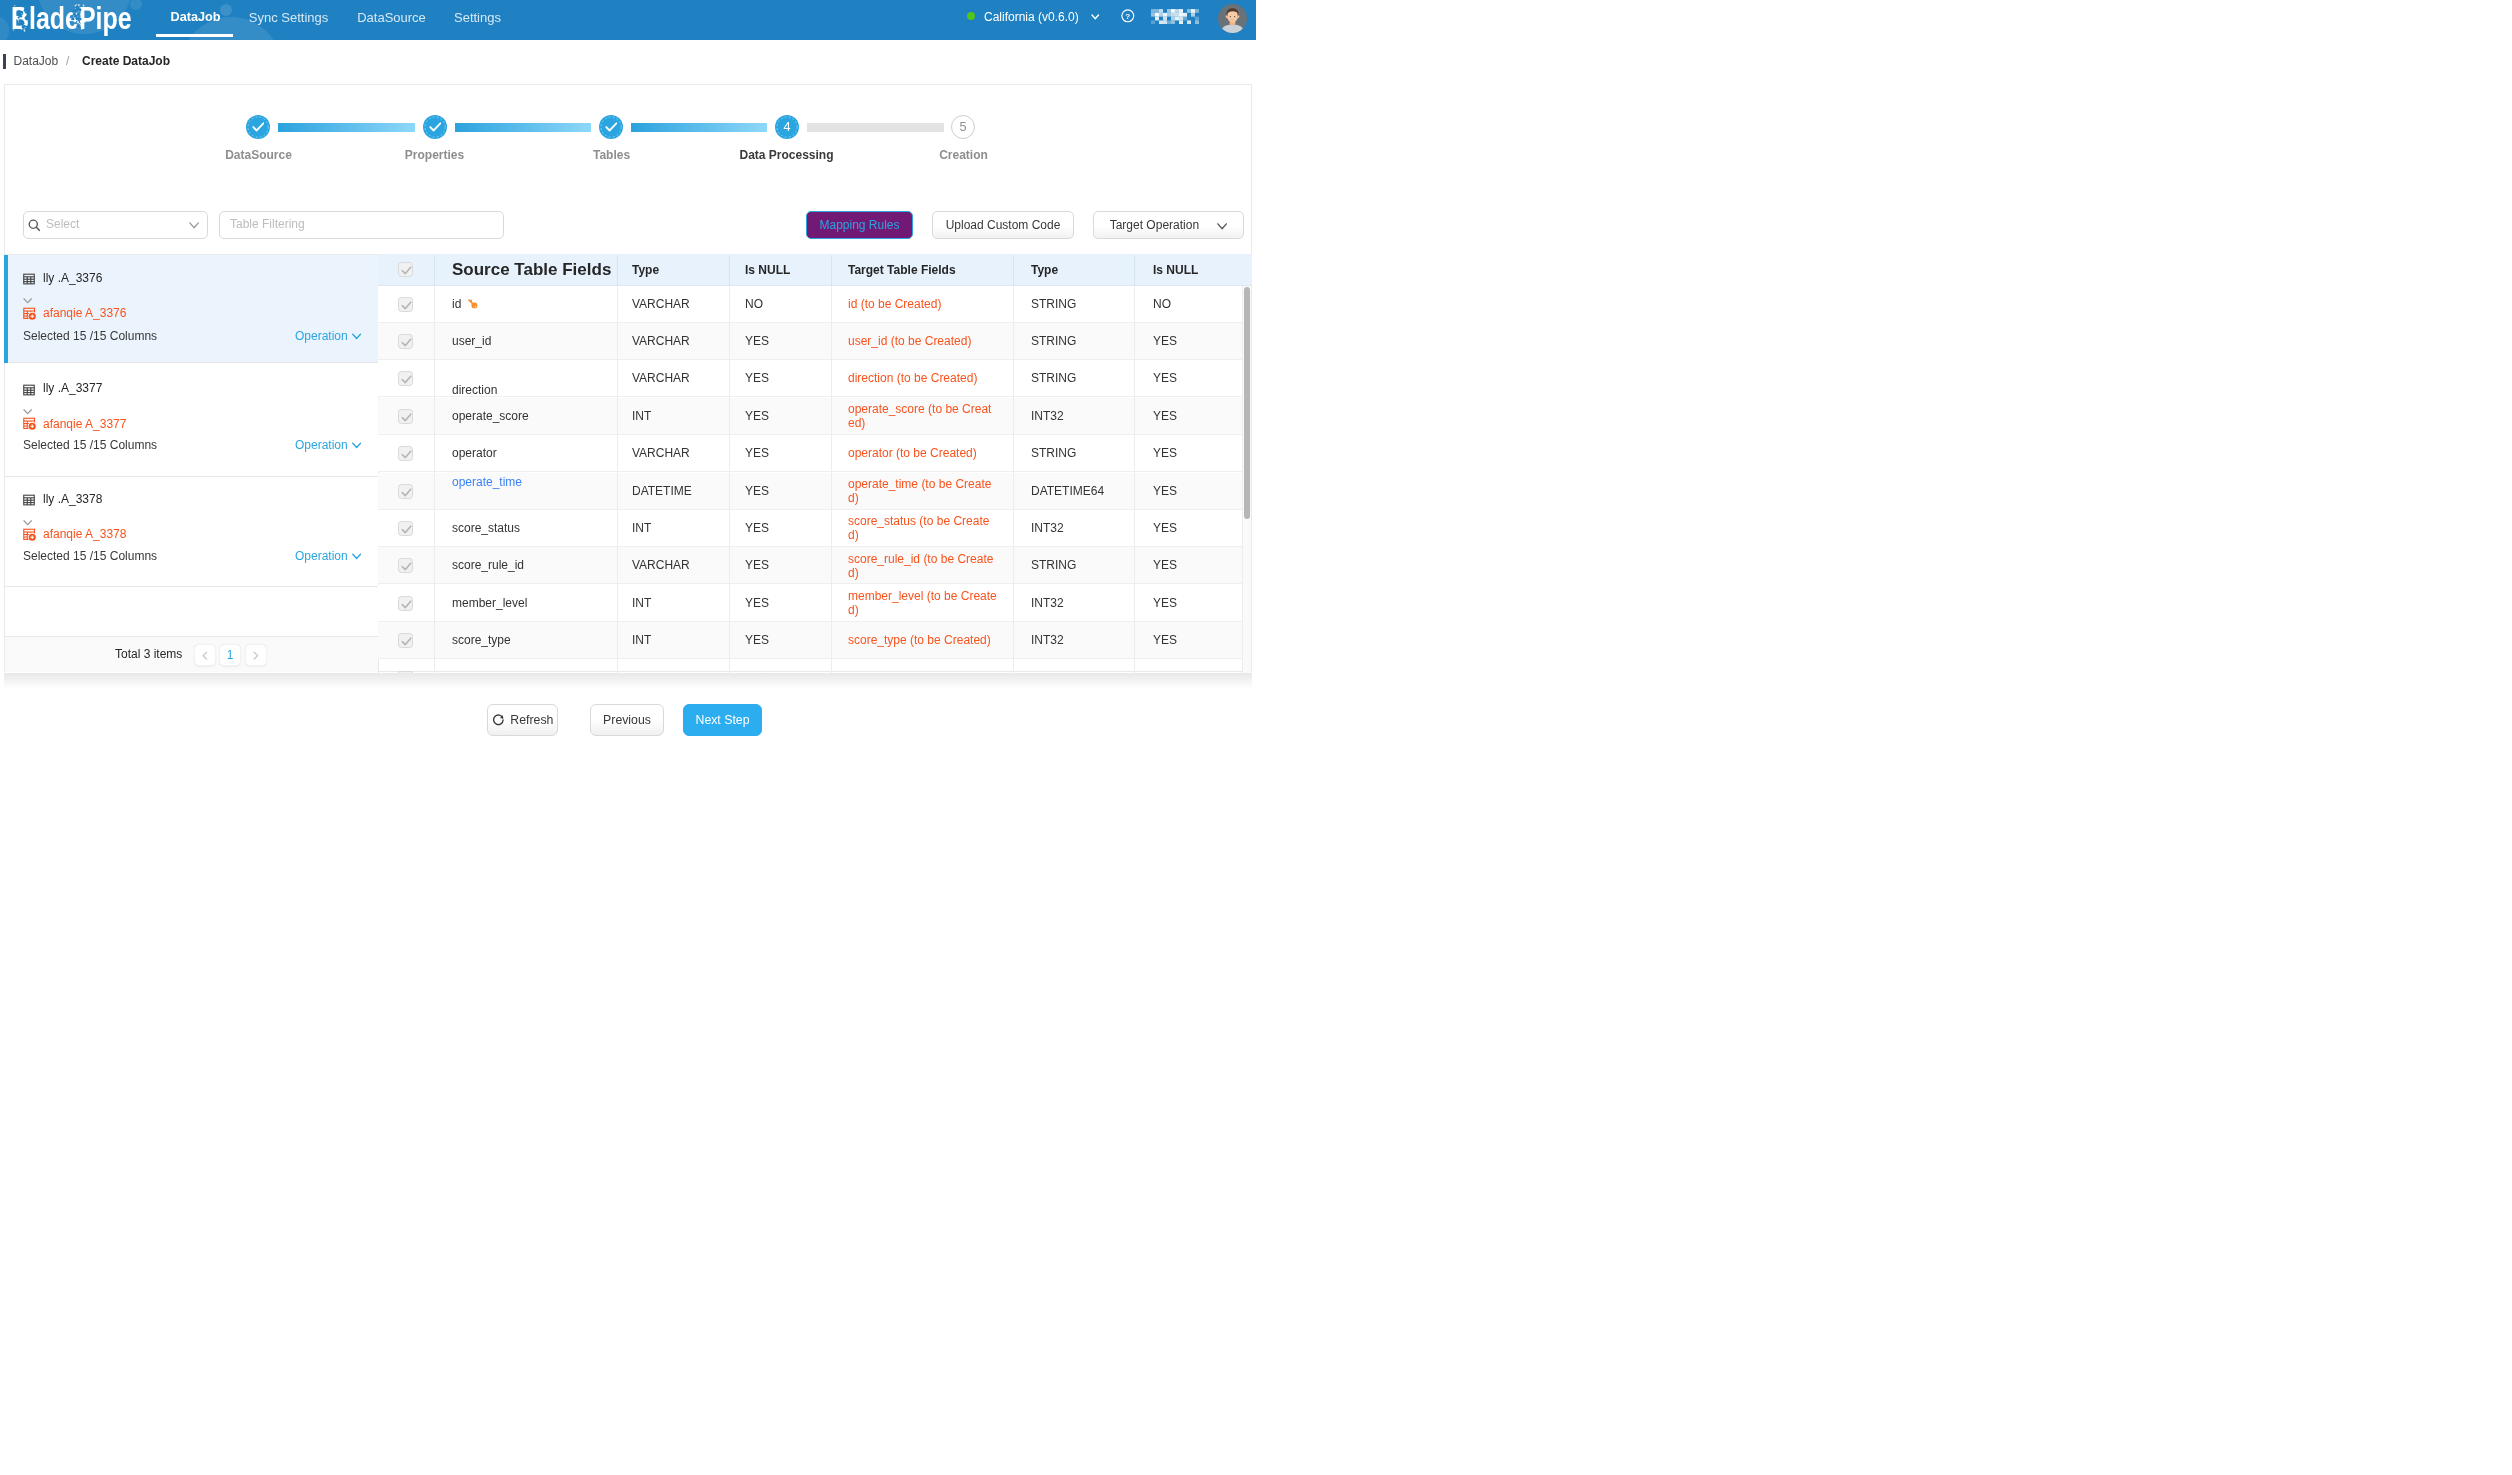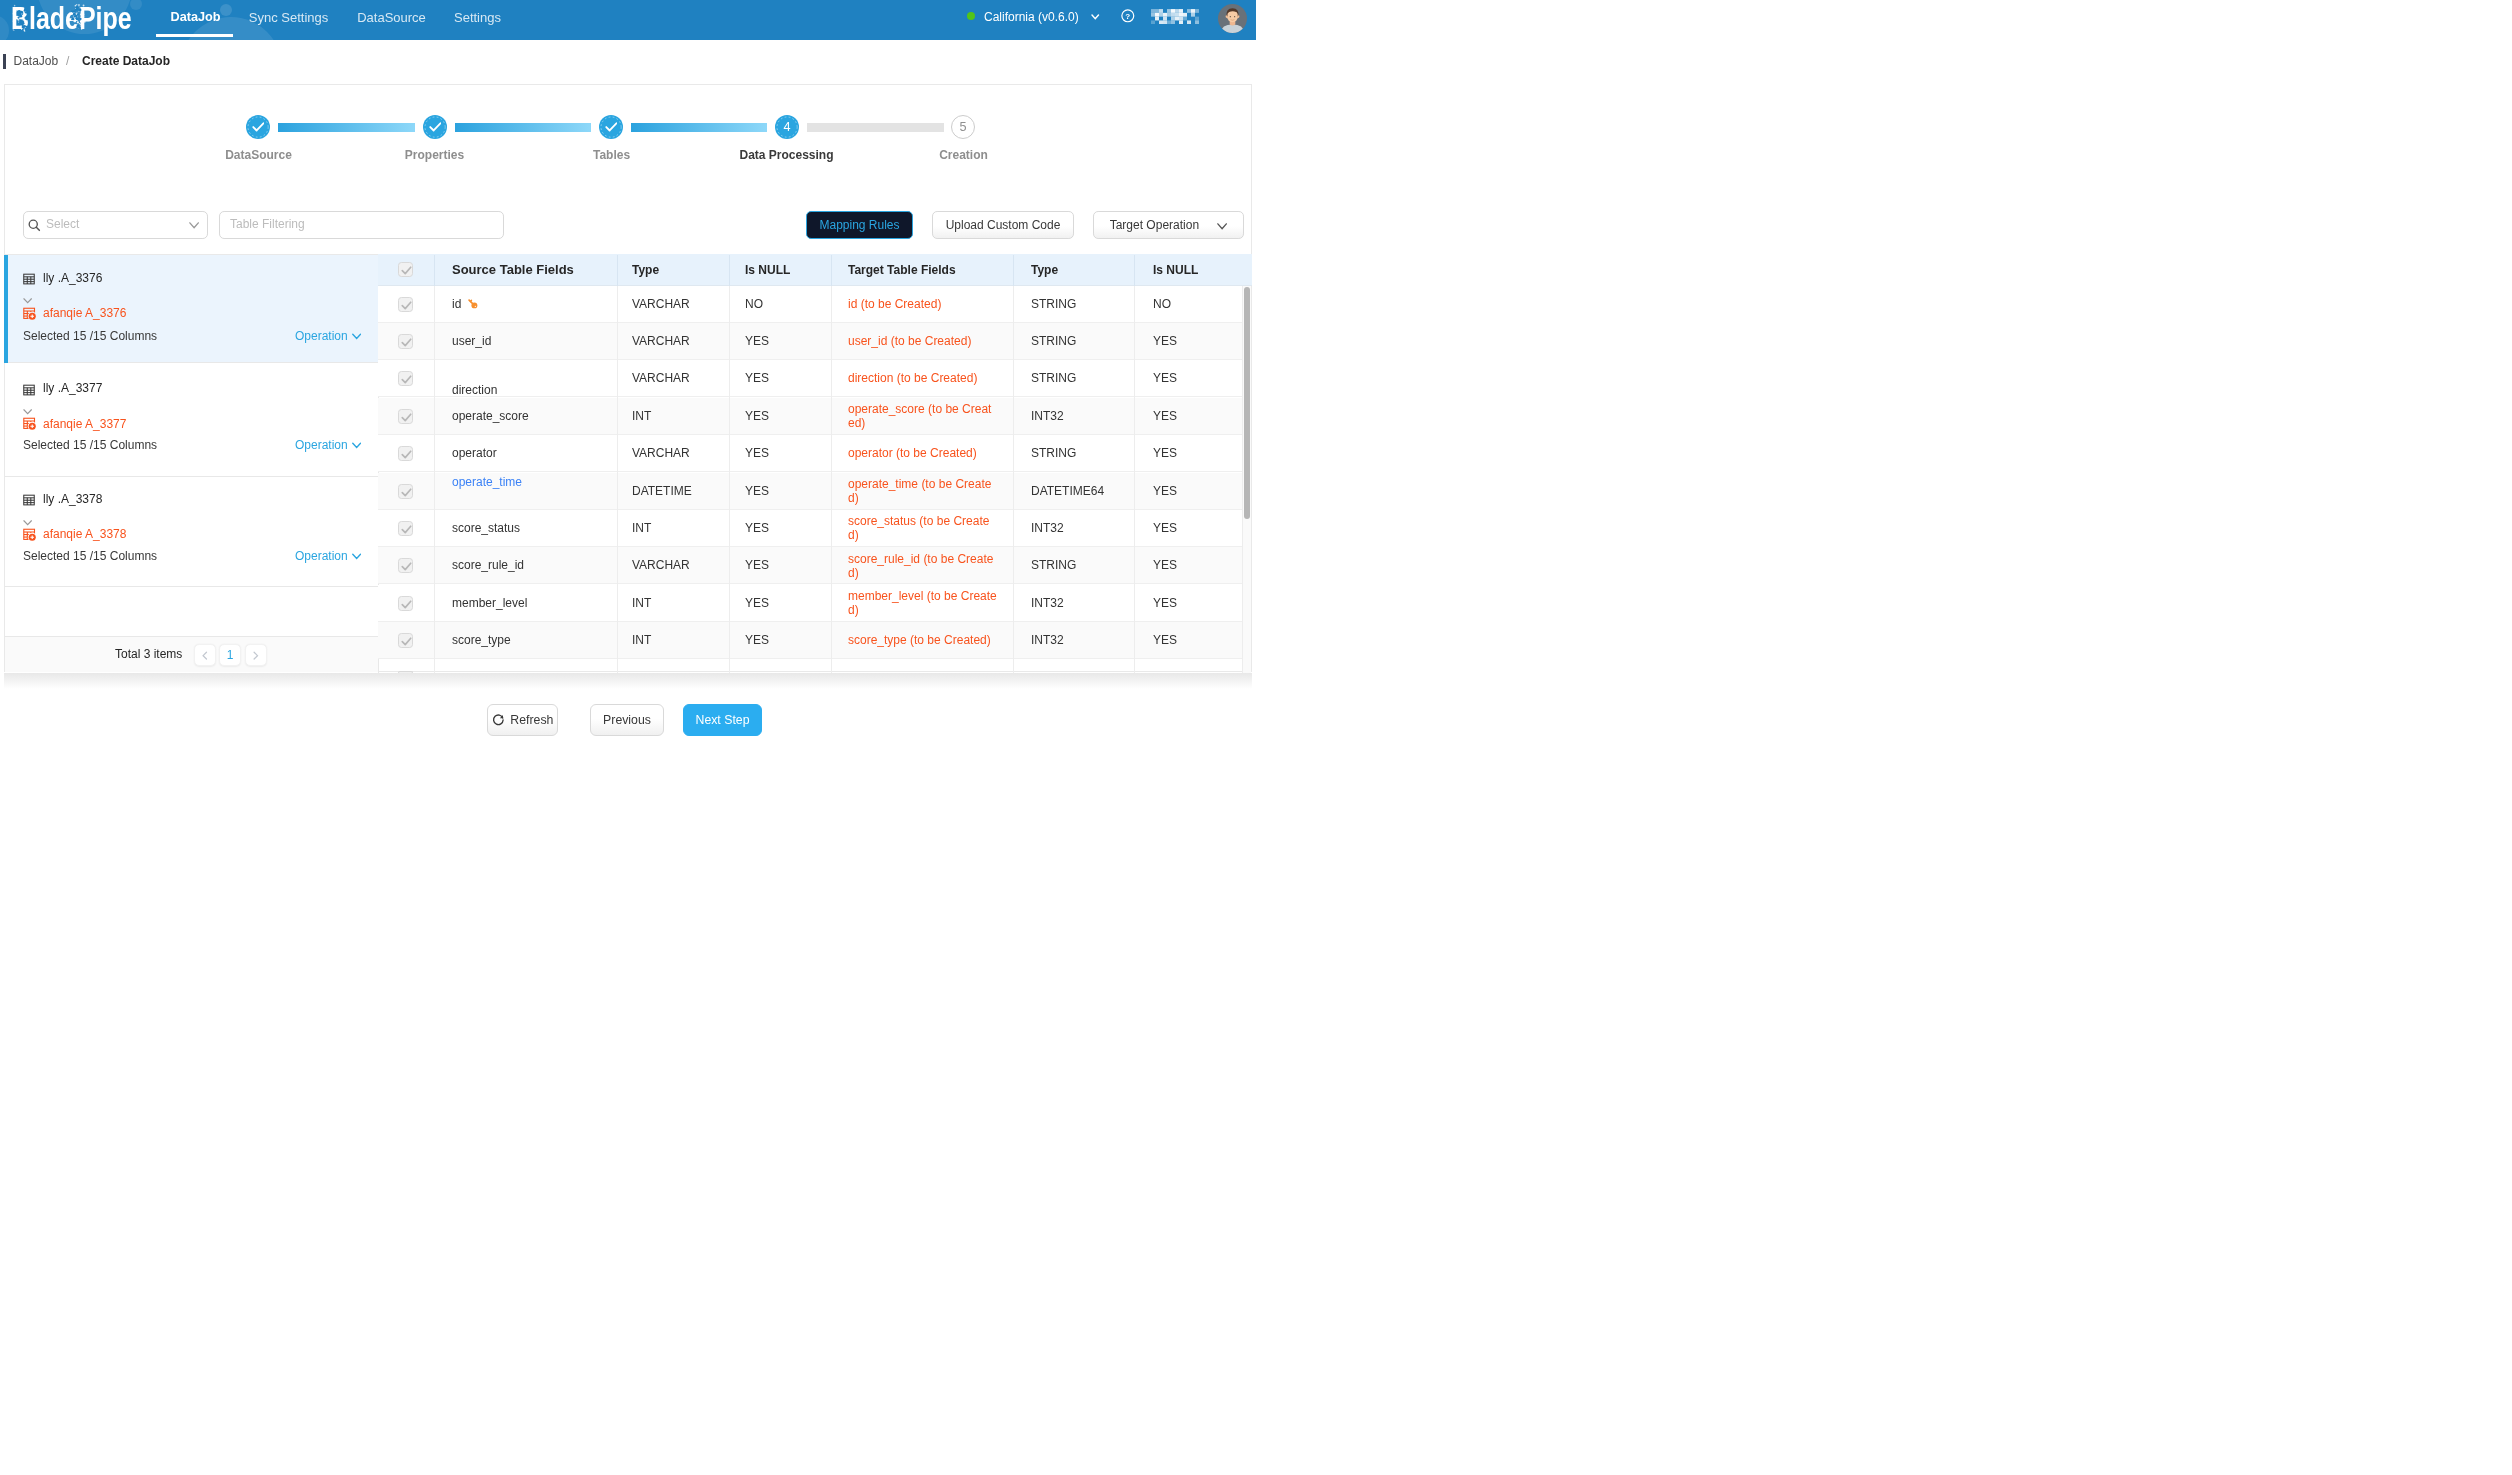--- a/index.html
+++ b/index.html
@@ -273,21 +273,21 @@
 <svg class="a" style="left:28.4px;top:219px" width="12.7" height="12.7" viewBox="0 0 15 15">
     <circle cx="6.2" cy="6.2" r="4.8" fill="none" stroke="#555" stroke-width="1.6"></circle>
     <path d="M9.8 9.8 L13.4 13.4" stroke="#555" stroke-width="1.8" stroke-linecap="round"></path>
   </svg>
 <div class="a phold" style="left:46px;top:211px;height:28.4px;line-height:27px">Select</div>
 <svg class="a" style="left:189px;top:222px" width="10.2" height="6.8" viewBox="0 0 12 8">
     <path d="M1 1 L6 6.6 L11 1" fill="none" stroke="#9a9a9a" stroke-width="1.6" stroke-linecap="round"></path>
   </svg>
 <div class="a inp" style="left:219px;width:285px"></div>
 <div class="a phold" style="left:230px;top:211px;height:28.4px;line-height:27px">Table Filtering</div>
-<div class="a btn" style="left:806px;width:107px;background:#0f172a;border-color:#2aa5e0;color:#2aa5e0">Mapping Rules</div>
+<div class="a btn" style="left:806px;width:107px;background:#701a75;border-color:#2aa5e0;color:#2aa5e0">Mapping Rules</div>
 <div class="a btn" style="left:932px;width:142px">Upload Custom Code</div>
 <div class="a btn" style="left:1093px;width:151px;text-align:left;padding-left:15.7px">Target Operation</div>
 <svg class="a" style="left:1217px;top:223px" width="10.2" height="6.8" viewBox="0 0 12 8">
     <path d="M1 1 L6 6.6 L11 1" fill="none" stroke="#555" stroke-width="1.6" stroke-linecap="round"></path>
   </svg>
 <div class="a" style="left:3.8px;top:254px;width:1248px;height:0.8px;background:#e9e9e9"></div>
 <div class="a" style="left:7.6px;top:255px;width:370px;height:108px;background:#ebf4fd;border-bottom:0.8px solid #e8e8e8"></div>
 <div class="a" style="left:3.8px;top:255px;width:3.8px;height:108px;background:#2aa5e0"></div>
 <div class="a" style="left:23px;top:273px"><svg width="12px" height="12px" viewBox="0 0 16 16">
       <g fill="none" stroke="#3a3a3a" stroke-width="1.4">
@@ -391,21 +391,21 @@
 <div class="a t" style="left:115px;top:648px;line-height:13.6px;color:#262626">Total 3 items</div>
 <div class="a pgbtn" style="left:194px"><svg width="7.6" height="9.3" viewBox="0 0 9 11" style="margin-top:6px">
       <path d="M6.5 1.5 L2.5 5.5 L6.5 9.5" fill="none" stroke="#c3c8d0" stroke-width="1.5" stroke-linecap="round"></path>
     </svg></div>
 <div class="a pgbtn" style="left:219px;color:#2aa5e0;font-size:12px">1</div>
 <div class="a pgbtn" style="left:245px"><svg width="7.6" height="9.3" viewBox="0 0 9 11" style="margin-top:6px">
       <path d="M2.5 1.5 L6.5 5.5 L2.5 9.5" fill="none" stroke="#c3c8d0" stroke-width="1.5" stroke-linecap="round"></path>
     </svg></div>
 <div class="a" style="left:378px;top:254px;width:0.8px;height:419px;background:#e8e8e8"></div>
 <div class="a" style="left:378px;top:254px;width:874px;height:32px;background:#e7f2fc;border-bottom:0.8px solid #dfe8f0"></div>
-<div class="a" style="left:452px;top:254px;height:32px;line-height:32px;font-size:13px;font-weight:700;color:#262626">Source Table Fields</div>
+<div class="a" style="left:452px;top:254px;height:32px;line-height:32px;font-size:17px;font-weight:700;color:#262626">Source Table Fields</div>
 <div class="a" style="left:632px;top:254px;height:32px;line-height:32px;font-size:12px;font-weight:700;color:#262626">Type</div>
 <div class="a" style="left:745px;top:254px;height:32px;line-height:32px;font-size:12px;font-weight:700;color:#262626">Is NULL</div>
 <div class="a" style="left:848px;top:254px;height:32px;line-height:32px;font-size:12px;font-weight:700;color:#262626">Target Table Fields</div>
 <div class="a" style="left:1031px;top:254px;height:32px;line-height:32px;font-size:12px;font-weight:700;color:#262626">Type</div>
 <div class="a" style="left:1153px;top:254px;height:32px;line-height:32px;font-size:12px;font-weight:700;color:#262626">Is NULL</div>
 <div class="a cb" style="left:398px;top:262px">
     <svg width="11" height="9.3" viewBox="0 0 13 11">
       <path d="M1.5 5.5 L5 9 L11.5 1.5" fill="none" stroke="#b8b8b8" stroke-width="2" stroke-linecap="round" stroke-linejoin="round"></path>
     </svg>
   </div>

